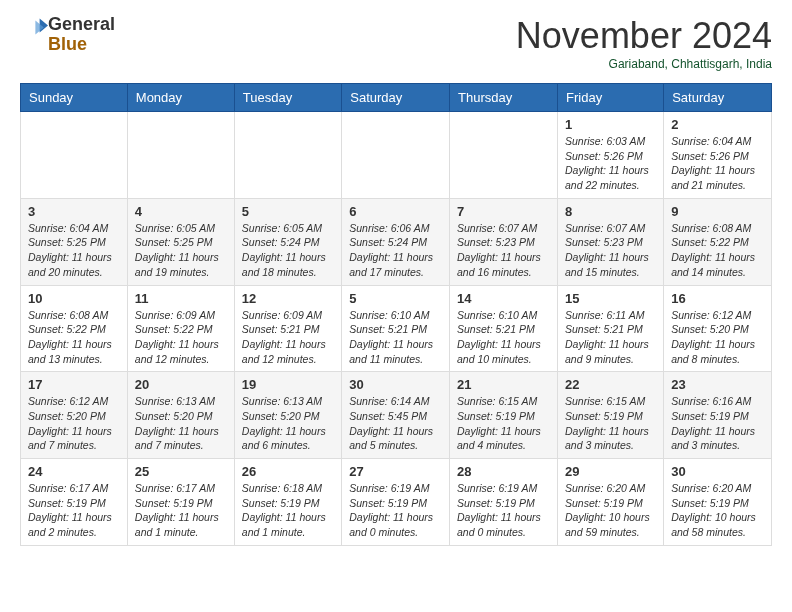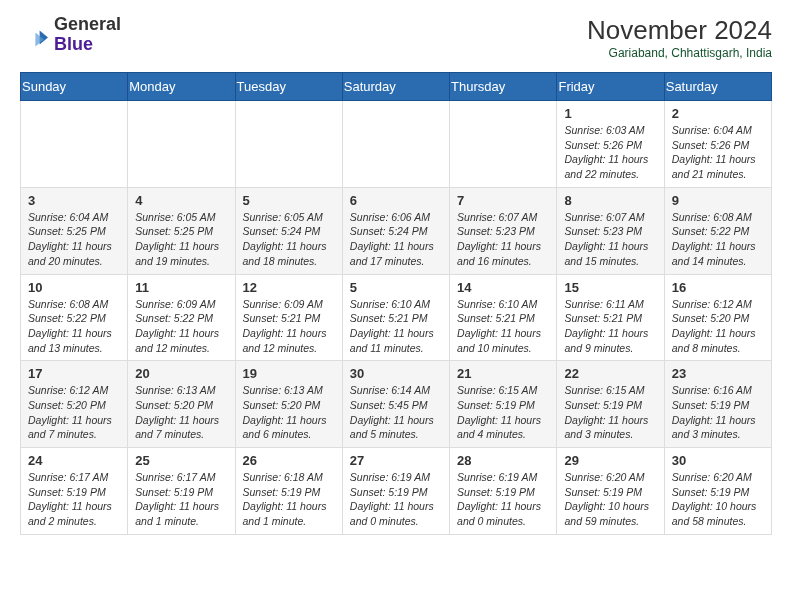--- a/index.html
+++ b/index.html
@@ -2,37 +2,37 @@
 <html><head>
   <meta charset="utf-8">
   <style>
     * { box-sizing: border-box; margin: 0; padding: 0; }
     body { font-family: Arial, sans-serif; background: #fff; width: 792px; min-height: 612px; }
     
     .page { width: 792px; padding: 15px 20px; }
     
     .header { display: flex; align-items: flex-start; justify-content: space-between; margin-bottom: 12px; }
     
-    .logo { display: flex; align-items: flex-end; gap: 6px; }
+    .logo { display: flex; align-items: flex-start; gap: 0; }
     .logo-text { font-size: 18px; font-weight: bold; line-height: 1.1; }
     .logo-general { color: #333; }
-    .logo-blue { color: #4c1d95; }
+    .logo-blue { color: #a16207; }
     .logo-icon { width: 28px; height: 28px; }
     
     .title-section { text-align: right; }
-    .month-title { font-size: 26px; font-weight: normal; color: #333; text-align: center; }
+    .month-title { font-size: 36px; font-weight: normal; color: #333; text-align: center; }
     .location-title { font-size: 12px; color: #14532d; }
     
     .calendar-table { width: 100%; border-collapse: collapse; }
     
     .calendar-table th {
       background-color: #2b6cb0;
       color: white;
       text-align: left;
-      padding: 6px 1px;
+      padding: 6px 8px;
       font-size: 13px;
       font-weight: normal;
       border: 1px solid #1a5090;
     }
     
     .calendar-table td {
       vertical-align: top;
       padding: 5px 7px;
       border: 1px solid #ddd;
       width: 113px;

